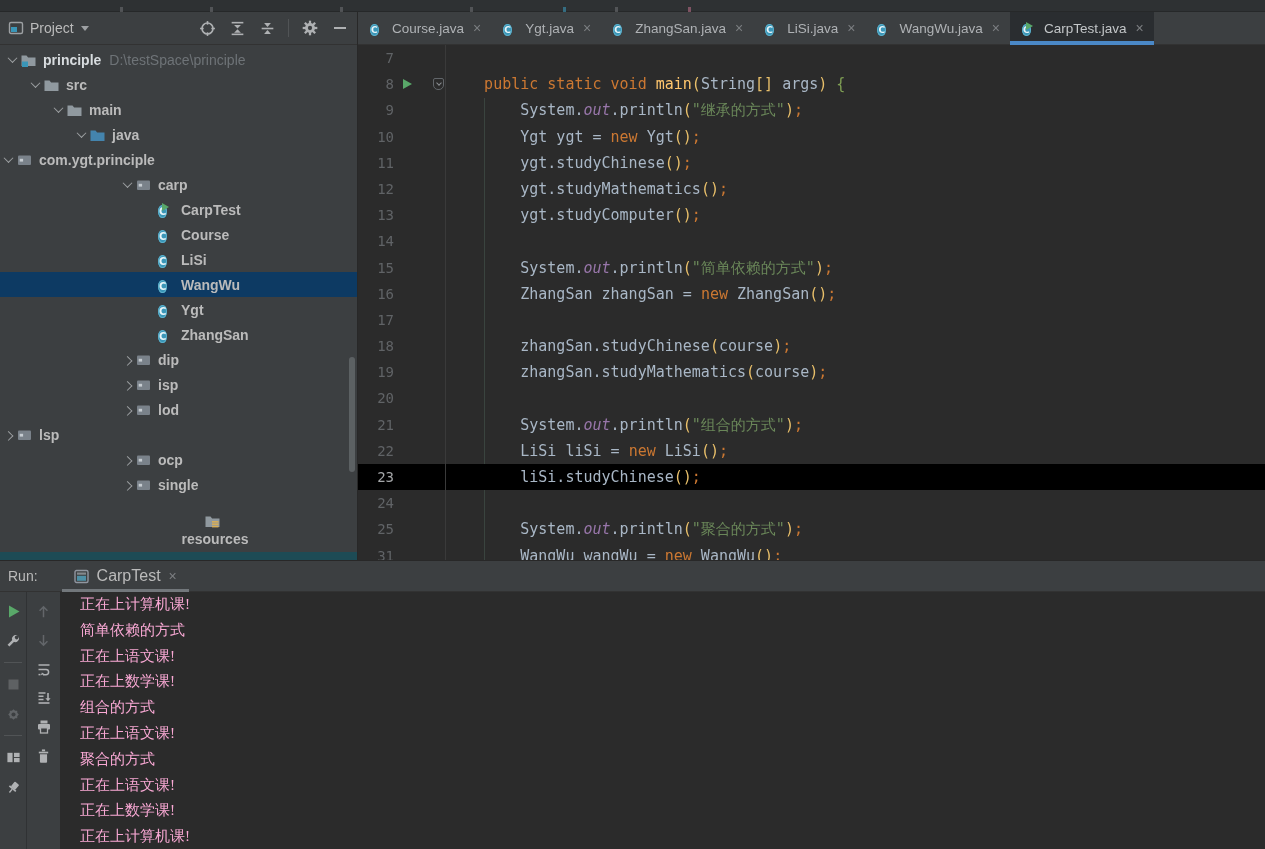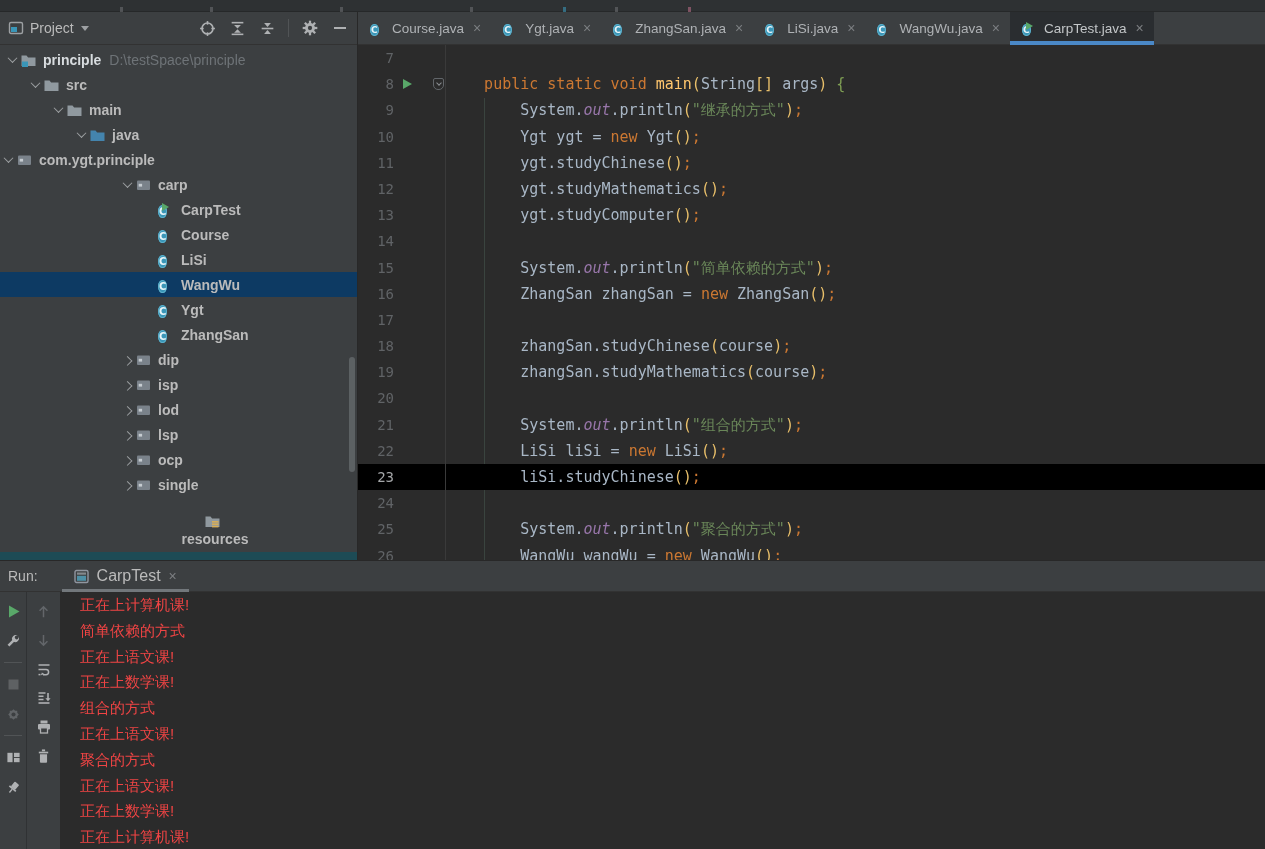--- a/index.html
+++ b/index.html
@@ -64,21 +64,21 @@
   #run-label{ margin-left:8px; font-size:14px; color:#bbbbbb;}
   #run-tab{ position:relative; height:100%; display:flex; align-items:center; gap:8px; margin-left:24px; padding:0 12px; cursor:pointer;}
   #run-tab .close{ color:#7c7f82; font-size:14px;}
   #run-tab .underline{ position:absolute; left:0; bottom:-1px; width:100%; height:3px; background:#72777b;}
   #run-body{ position:absolute; left:0; top:31px; right:0; bottom:0; display:flex;}
   #run-toolbar-1{ width:27px; background:#3c3f41; border-right:1px solid #303234; display:flex; flex-direction:column; align-items:center; padding-top:10px; gap:12px;}
   #run-toolbar-2{ width:33px; background:#3c3f41; display:flex; flex-direction:column; align-items:center; padding-top:10px; gap:11px;}
   .ricon{ width:18px; height:18px; display:flex; align-items:center; justify-content:center; cursor:pointer;}
   .hsep{ width:18px; height:1px; background:#515456;}
   #console{ flex:1; background:#2b2b2b; overflow:hidden; padding-left:20px;
-            font-family:Liberation Sans, sans-serif; font-size:15px; color:#ef4444;}
+            font-family:Liberation Serif, serif; font-size:15px; color:#f9a8d4;}
   .conline{ height:25.8px; line-height:25.8px; white-space:pre;}
   svg{ display:block; }
 </style>
 </head>
 <body>
 
 <div id="app">
 
   <div id="topstrip">
     <span class="speck" style="left:120px"></span>
@@ -277,21 +277,21 @@
               <span class="chev closed"></span>
             </span>
             <span class="ticon">
               <svg width="17" height="16" viewBox="0 0 16 16">
                 <rect x="1.5" y="3.5" width="13" height="9.5" rx="1" fill="#7a828a"></rect>
                 <rect x="3.2" y="6.8" width="3.4" height="2.8" fill="#c6ccd1"></rect>
               </svg>
             </span>
             <span class="tlabel">lod</span>
           </div>
-          <div class="trow" style="padding-left: 119px;">
+          <div class="trow" style="">
             <span class="chevbox">
               <span class="chev closed"></span>
             </span>
             <span class="ticon">
               <svg width="17" height="16" viewBox="0 0 16 16">
                 <rect x="1.5" y="3.5" width="13" height="9.5" rx="1" fill="#7a828a"></rect>
                 <rect x="3.2" y="6.8" width="3.4" height="2.8" fill="#c6ccd1"></rect>
               </svg>
             </span>
             <span class="tlabel">lsp</span>
@@ -508,21 +508,21 @@
               <div class="codepre"></div>
             </div>
             <div class="cl">
               <div class="gut">
                 <span class="ln">25</span>
               </div>
               <div class="codepre"><span class="tk-pln">        System.</span><span class="tk-fld">out</span><span class="tk-pln">.println</span><span class="tk-par">(</span><span class="tk-str">"聚合的方式"</span><span class="tk-par">)</span><span class="tk-smi">;</span></div>
             </div>
             <div class="cl">
               <div class="gut">
-                <span class="ln">26</span>
+                <span class="ln">31</span>
               </div>
               <div class="codepre"><span class="tk-pln">        WangWu wangWu = </span><span class="tk-kw">new</span><span class="tk-pln"> WangWu</span><span class="tk-par">()</span><span class="tk-smi">;</span></div>
             </div>
           </div>
       </div>
     </div>
   </div>
 
   <div id="run-panel">
     <div id="run-header">

